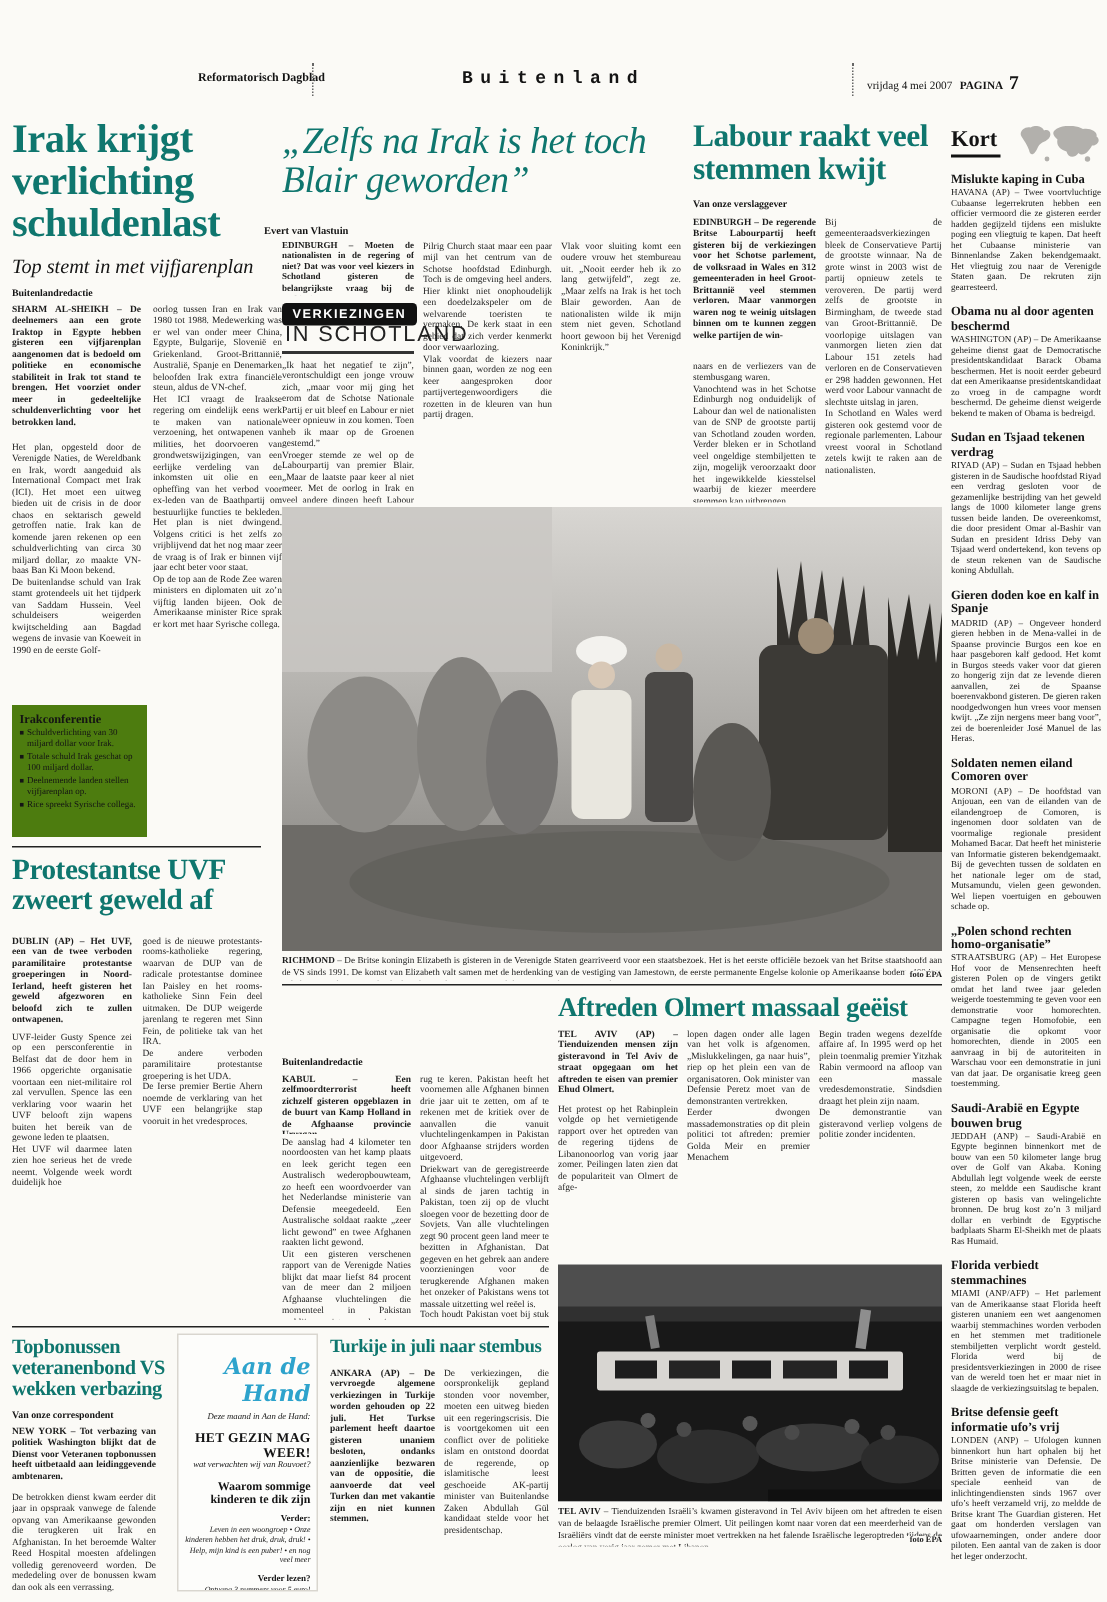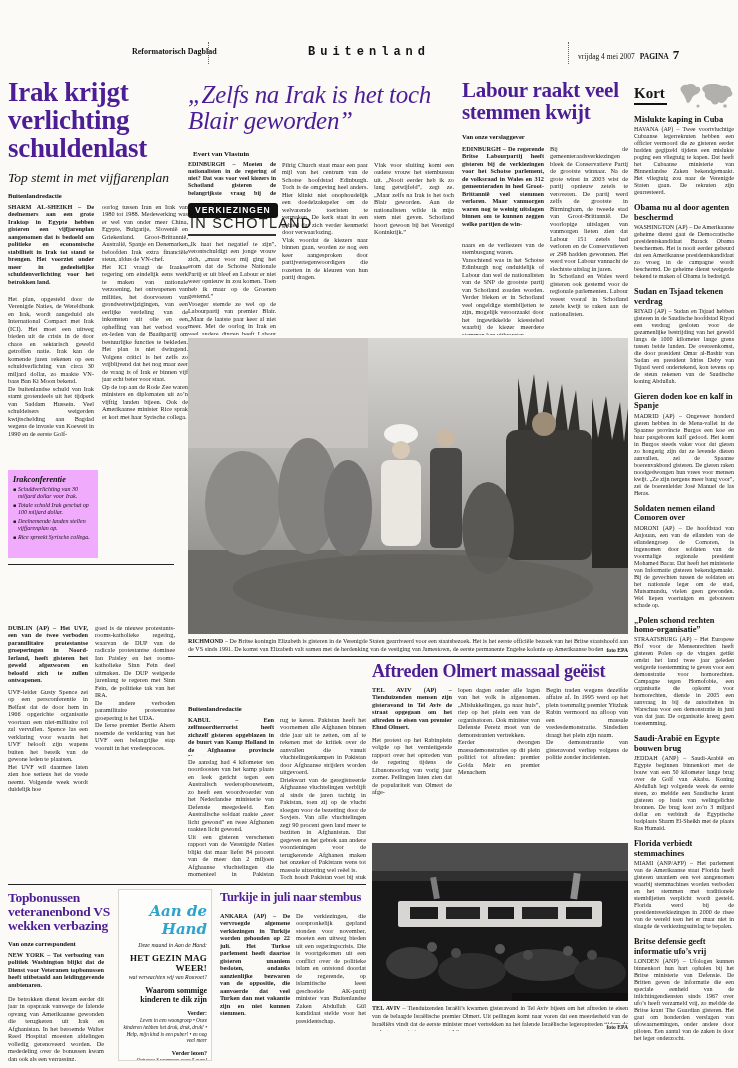--- a/index.html
+++ b/index.html
@@ -3,34 +3,34 @@
 <meta charset="utf-8">
 <style>
   * { margin:0; padding:0; box-sizing:border-box; }
   html,body { background:#e9e7e2; }
   .page {
     position:relative; width:738px; height:1068px; margin:0 auto;
     background:#fbfaf6; color:#141414; overflow:hidden;
     font-family:"Liberation Serif", serif;
   }
   .abs { position:absolute; }
-  .hl { font-family:"Liberation Serif", serif; font-weight:bold; color:#4c1d95; line-height:1.04; letter-spacing:-0.3px; }
+  .hl { font-family:"Liberation Serif", serif; font-weight:bold; color:#0f766e; line-height:1.04; letter-spacing:-0.3px; }
   .ital { font-style:italic; }
   .byline { font-size:6.6px; font-weight:bold; line-height:1.2; }
   .colt { font-size:6.3px; line-height:1.19; text-align:justify; white-space:pre-line; overflow:hidden; hyphens:auto; color:#1b1b1b; }
   .lead { font-weight:bold; }
   .rule { background:#222; height:1px; }
   .dotrule { border-left:1px dotted #666; width:0; }
   .cap { font-size:6.1px; line-height:1.3; text-align:justify; color:#1b1b1b; overflow:hidden; }
   .cap b { font-weight:bold; }
   .credit { position:absolute; right:0; bottom:0; font-size:5.6px; font-weight:bold; background:#fbfaf6; padding-left:4px; }
   .badge { background:#111; color:#fff; font-family:"Liberation Sans", sans-serif; font-weight:bold;
            font-size:8.5px; letter-spacing:1px; padding:2px 7px 2.5px; border-radius:3px; display:inline-block; }
   .badge-sub { font-family:"Liberation Sans", sans-serif; font-size:14.5px; letter-spacing:1.2px; color:#222; }
-  .infobox { background:#f0abfc; padding:5px 5px 4px; overflow:hidden;font-style:italic; }
+  .infobox { background:#4d7c0f; padding:5px 5px 4px; overflow:hidden; }
   .infobox h4 { font-size:8.2px; font-weight:bold; margin-bottom:2px; }
   .ib-item { display:flex; font-size:6px; line-height:1.2; margin-bottom:1.5px; }
   .ib-item .sq { font-size:5px; margin-right:2px; line-height:1.5; }
   .kort-h { font-size:8.4px; font-weight:bold; line-height:1.12; margin:7px 0 2px; }
   .kort-b { font-size:6.05px; line-height:1.16; text-align:justify; hyphens:auto; color:#1b1b1b; }
   .photo { overflow:hidden; background:#999; }
   .adbox { border:1px solid #d9d6cf; background:#fdfdfb; text-align:right; padding:12px 4px; overflow:hidden; }
   .ad-logo { font-family:"DejaVu Serif", serif; font-style:italic; font-weight:bold; font-size:15px; color:#2ea3cc; }
   .ad-small { font-size:5.8px; font-style:italic; margin-top:4px; }
   .ad-head { font-size:9px; font-weight:bold; margin-top:5px; letter-spacing:0.2px; }
@@ -79,21 +79,21 @@
     <div class="ib-item">
         <span class="sq">■</span>
         <span>Rice spreekt Syrische collega.</span>
       </div>
   </div>
   <div class="abs colt" style="left:102px; top:203px; width:86px; height:356px;">oorlog tussen Iran en Irak van 1980 tot 1988. Medewerking was er wel van onder meer China, Egypte, Bulgarije, Slovenië en Griekenland. Groot-Brittannië, Australië, Spanje en Denemarken beloofden Irak extra financiële steun, aldus de VN-chef.
 Het ICI vraagt de Iraakse regering om eindelijk eens werk te maken van nationale verzoening, het ontwapenen van milities, het doorvoeren van grondwetswijzigingen, van een eerlijke verdeling van de inkomsten uit olie en een opheffing van het verbod voor ex-leden van de Baathpartij om bestuurlijke functies te bekleden. Het plan is niet dwingend. Volgens critici is het zelfs zo vrijblijvend dat het nog maar zeer de vraag is of Irak er binnen vijf jaar echt beter voor staat.
 Op de top aan de Rode Zee waren ministers en diplomaten uit zo’n vijftig landen bijeen. Ook de Amerikaanse minister Rice sprak er kort met haar Syrische collega.</div>
 
   <div class="abs hl ital" style="left:188px; top:82px; width:268px; font-size:25px; font-weight:normal;">„Zelfs na Irak is het toch Blair geworden”</div>
-  <div class="abs byline" style="left:193px; top:150px; font-size:7px;">Evert van Vlastuin</div>
+  <div class="abs byline" style="left:176px; top:150px; font-size:7px;">Evert van Vlastuin</div>
   <div class="abs colt lead" style="left:188px; top:161px; width:88px; height:36px; font-size:6px;">EDINBURGH – Moeten de nationalisten in de regering of niet? Dat was voor veel kiezers in Schotland gisteren de belangrijkste vraag bij de verkiezingen.</div>
   <div class="abs" style="left:188px; top:199px;">
     <span class="badge">VERKIEZINGEN</span>
   </div>
   <div class="abs badge-sub" style="left:190px; top:215px;">IN SCHOTLAND</div>
   <div class="abs" style="left:188px; top:234px; width:88px; height:2px; background:#333;"></div>
   <div class="abs colt" style="left:188px; top:240px; width:88px; height:95px;">„Ik haat het negatief te zijn”, verontschuldigt een jonge vrouw zich, „maar voor mij ging het erom dat de Schotse Nationale Partij er uit bleef en Labour er niet weer opnieuw in zou komen. Toen heb ik maar op de Groenen gestemd.”
 Vroeger stemde ze wel op de Labourpartij van premier Blair. „Maar de laatste paar keer al niet meer. Met de oorlog in Irak en veel andere dingen heeft Labour voor mij genoeg schade gedaan.”
 Het stembureau in St. Paul’s</div>
   <div class="abs colt" style="left:282px; top:161px; width:86px; height:174px;">Pilrig Church staat maar een paar mijl van het centrum van de Schotse hoofdstad Edinburgh. Toch is de omgeving heel anders. Hier klinkt niet onophoudelijk een doedelzakspeler om de welvarende toeristen te vermaken. De kerk staat in een gebied dat zich verder kenmerkt door verwaarlozing.
@@ -186,20 +186,21 @@
       <rect x="140" y="150" width="256" height="8" fill="#101010"></rect>
     </svg>
   </div>
   <div class="abs cap" style="left:372px; top:1005px; width:256px; height:26px;">
     <b>TEL AVIV</b>
     <span>– Tienduizenden Israëli’s kwamen gisteravond in Tel Aviv bijeen om het aftreden te eisen van de belaagde Israëlische premier Olmert. Uit peilingen komt naar voren dat een meerderheid van de Israëliërs vindt dat de eerste minister moet vertrekken na het falende Israëlische legeroptreden tijdens de oorlog van vorig jaar zomer met Libanon.</span>
     <span class="credit">foto EPA</span>
   </div>
 
   <div class="abs rule" style="left:8px; top:564px; width:166px;"></div>
+  <div class="abs hl" style="left:8px; top:571px; width:172px; font-size:19.5px;">Protestantse UVF zweert geweld af</div>
   <div class="abs colt lead" style="left:8px; top:624px; width:80px; height:62px;">DUBLIN (AP) – Het UVF, een van de twee verboden paramilitaire protestantse groeperingen in Noord-Ierland, heeft gisteren het geweld afgezworen en beloofd zich te zullen ontwapenen.</div>
   <div class="abs colt" style="left:8px; top:688px; width:80px; height:190px;">UVF-leider Gusty Spence zei op een persconferentie in Belfast dat de door hem in 1966 opgerichte organisatie voortaan een niet-militaire rol zal vervullen. Spence las een verklaring voor waarin het UVF belooft zijn wapens buiten het bereik van de gewone leden te plaatsen.
 Het UVF wil daarmee laten zien hoe serieus het de vrede neemt. Volgende week wordt duidelijk hoe</div>
   <div class="abs colt" style="left:95px; top:624px; width:80px; height:254px;">goed is de nieuwe protestants-rooms-katholieke regering, waarvan de DUP van de radicale protestantse dominee Ian Paisley en het rooms-katholieke Sinn Fein deel uitmaken. De DUP weigerde jarenlang te regeren met Sinn Fein, de politieke tak van het IRA.
 De andere verboden paramilitaire protestantse groepering is het UDA.
 De Ierse premier Bertie Ahern noemde de verklaring van het UVF een belangrijke stap vooruit in het vredesproces.</div>
 
   <div class="abs rule" style="left:8px; top:884px; width:358px;"></div>
 
   <div class="abs hl" style="left:8px; top:891px; width:114px; font-size:13.5px;">Topbonussen veteranenbond VS wekken verbazing</div>

